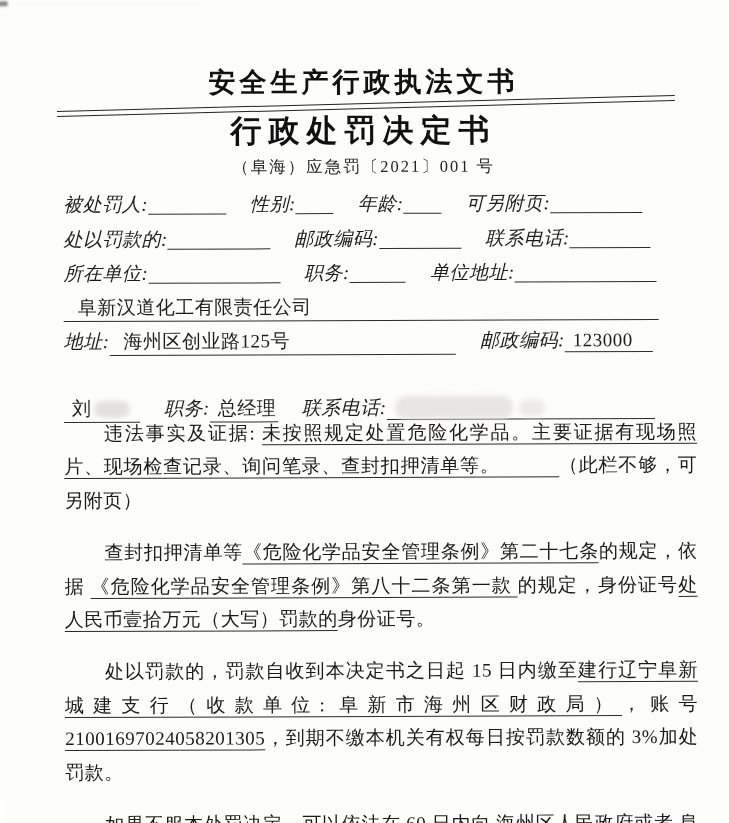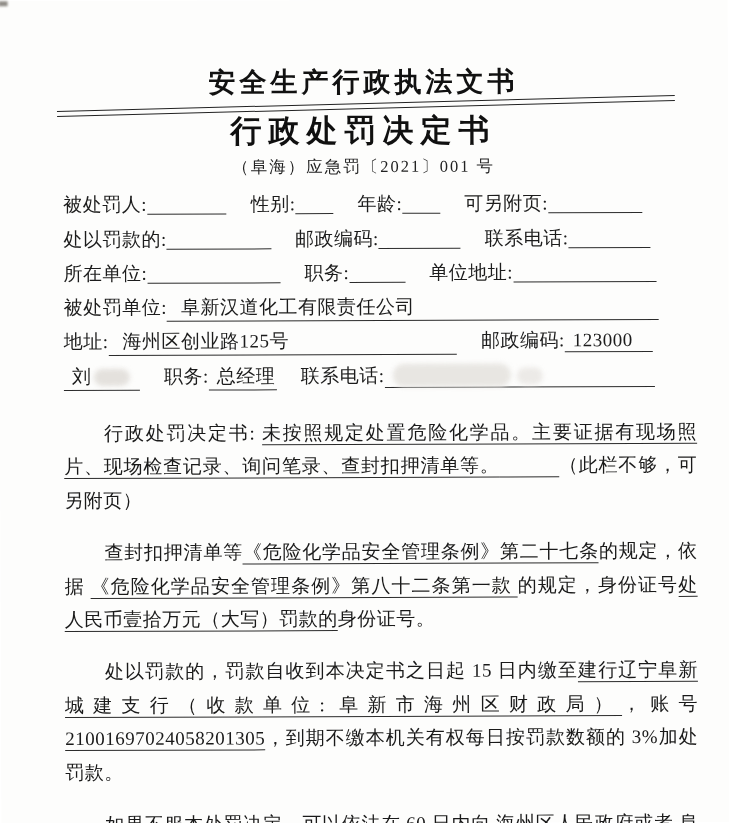--- a/index.html
+++ b/index.html
@@ -13,35 +13,35 @@
   .h1{padding-top:66px;text-align:center;font-size:27px;line-height:32px;font-weight:bold;
       letter-spacing:4px;color:#111;}
   .rule{position:absolute;left:58px;top:103px;width:618px;height:4px;
         border-top:1.6px solid #222;border-bottom:1.6px solid #222;transform:rotate(-1.3deg);}
   .h2{margin-top:14px;text-align:center;font-size:31px;line-height:38px;font-weight:bold;
       letter-spacing:7px;color:#101010;}
   .docnum{margin-top:6px;text-align:center;font-size:16.5px;line-height:22px;letter-spacing:2px;color:#222;}
   
   .rows{margin:12px 36px 0 64px;font-size:19px;letter-spacing:0.5px;}
   .row{display:flex;align-items:baseline;height:34.5px;white-space:nowrap;}
-  .lbl{flex:0 0 auto;}
+  .lbl{flex:0 0 auto;font-style:italic;}
   .lbl.gap{margin-left:24px;}
   .blank{display:inline-block;border-bottom:1.5px solid #2b2b2b;height:1em;position:relative;top:4px;}
   .grow11{flex:1.1 1 0;}
   .grow13{flex:1.3 1 0;}
   .grow14{flex:1.4 1 0;}
   .w38{width:38px;flex:0 0 auto;}
   .w56{width:56px;flex:0 0 auto;}
   .w82{width:82px;flex:0 0 auto;}
   .filled{border-bottom:1.5px solid #2b2b2b;padding:0 8px;}
   .filled.left{text-align:left;padding-left:14px;}
   .fgrow{flex:1 1 0;}
   .w88{width:72px;flex:0 0 auto;}
   .w92{width:60px;flex:0 0 auto;}
-  .w84{width:52px;flex:0 0 auto;}
+  .w84{width:52px;flex:0 0 auto;margin-top:32px;}
   .mr50{margin-right:50px;} .mr42{margin-right:42px;} .mr36{margin-right:36px;}
   .mr34{margin-right:34px;} .mr40{margin-right:40px;} .mr38{margin-right:38px;}
   
   .redact{display:inline-block;background:#e4e1dd;border-radius:9px;filter:blur(2.5px);}
   .redact.name{width:36px;height:17px;vertical-align:-3px;margin-left:2px;}
   .redact.phone{width:118px;height:23px;vertical-align:-5px;background:#e8e6e2;border-radius:12px;}
   .redact.phone2{width:26px;height:17px;vertical-align:-3px;margin-left:6px;background:#eceae7;}
   
   .paras{margin:0 32px 0 64px;}
   .para{font-size:19px;line-height:33.4px;letter-spacing:0.5px;text-align:justify;
@@ -84,21 +84,20 @@
     <div class="row">
       <span class="lbl">所在单位:</span>
       <span class="blank grow13"></span>
       <span class="lbl gap">职务:</span>
       <span class="blank w56"></span>
       <span class="lbl gap">单位地址:</span>
       <span class="blank grow14 mr36"></span>
     </div>
 
     <div class="row">
-      <span class="lbl">被处罚单位:</span>
       <span class="filled left fgrow mr34">阜新汉道化工有限责任公司</span>
     </div>
 
     <div class="row">
       <span class="lbl">地址:</span>
       <span class="filled left fgrow">海州区创业路125号</span>
       <span class="lbl gap">邮政编码:</span>
       <span class="filled w88 mr40">123000</span>
     </div>
 
@@ -106,18 +105,18 @@
       <span class="filled w92"><span>刘</span><span class="redact name"></span></span>
       <span class="lbl gap">职务:</span>
       <span class="filled w84">总经理</span>
       <span class="lbl gap">联系电话:</span>
       <span class="filled fgrow mr38"><span class="redact phone"></span><span class="redact phone2"></span></span>
     </div>
 
   </div>
 
   <div class="paras">
-    <p class="para"><span>行政处罚决定书: </span><span class="u">未按照规定处置危险化学品。主要证据有现场照片、现场检查记录、询问笔录、查封扣押清单等。</span><span class="u">　　　</span><span>（此栏不够，可另附页）</span></p>
+    <p class="para"><span>违法事实及证据: </span><span class="u">未按照规定处置危险化学品。主要证据有现场照片、现场检查记录、询问笔录、查封扣押清单等。</span><span class="u">　　　</span><span>（此栏不够，可另附页）</span></p>
     <p class="para"><span>查封扣押清单等</span><span class="u">《危险化学品安全管理条例》第二十七条</span><span>的规定，依据 </span><span class="u">《危险化学品安全管理条例》第八十二条第一款 </span><span>的规定，身份证号</span><span class="u">处人民币壹拾万元（大写）罚款的</span><span>身份证号。</span></p>
     <p class="para"><span>处以罚款的，罚款自收到本决定书之日起 15 日内缴至</span><span class="u">建行辽宁阜新城建支行（收款单位: 阜新市海州区财政局）</span><span>，账号 </span><span class="u">21001697024058201305</span><span>，到期不缴本机关有权每日按罚款数额的 3%加处罚款。</span></p>
     <p class="para"><span>如果不服本处罚决定，可以依法在 60 日内向 </span><span class="u">海州区</span><span>人民政府或者 </span><span class="u">阜新市应急管理局</span></p>
   </div>
 </div>
 
 </body></html>

